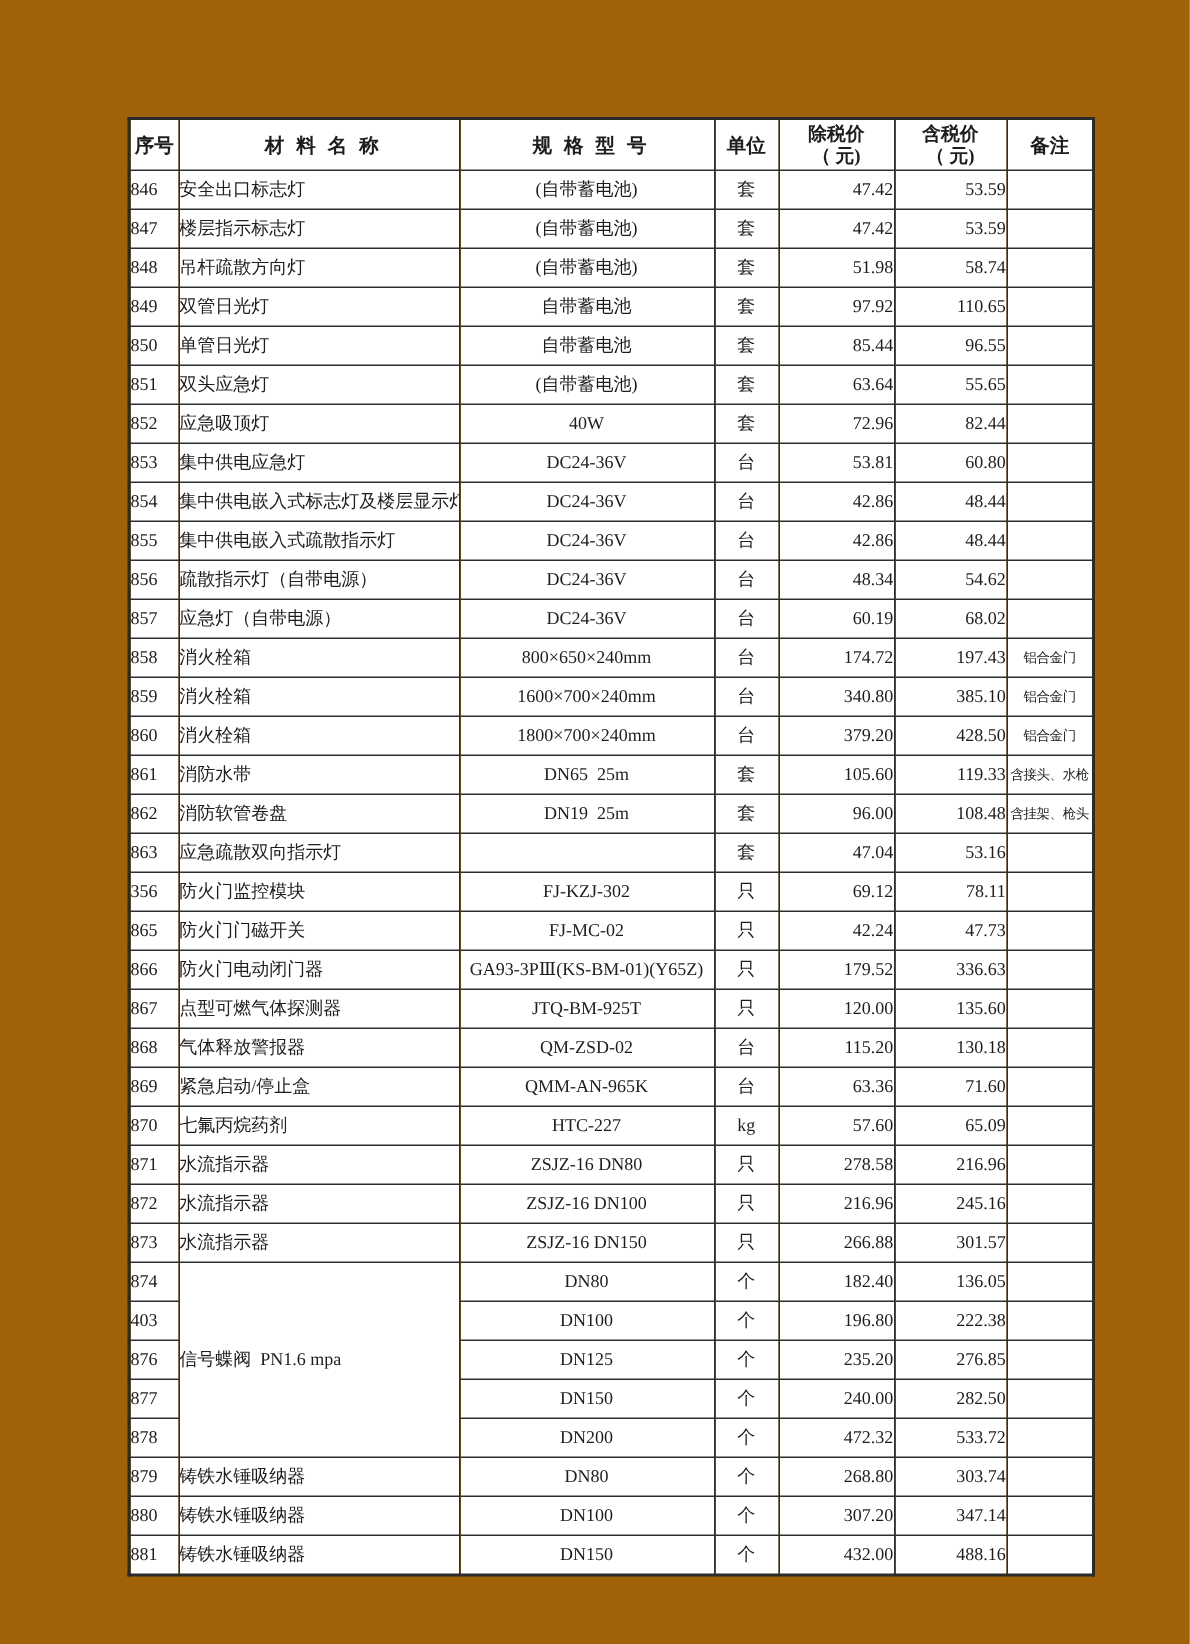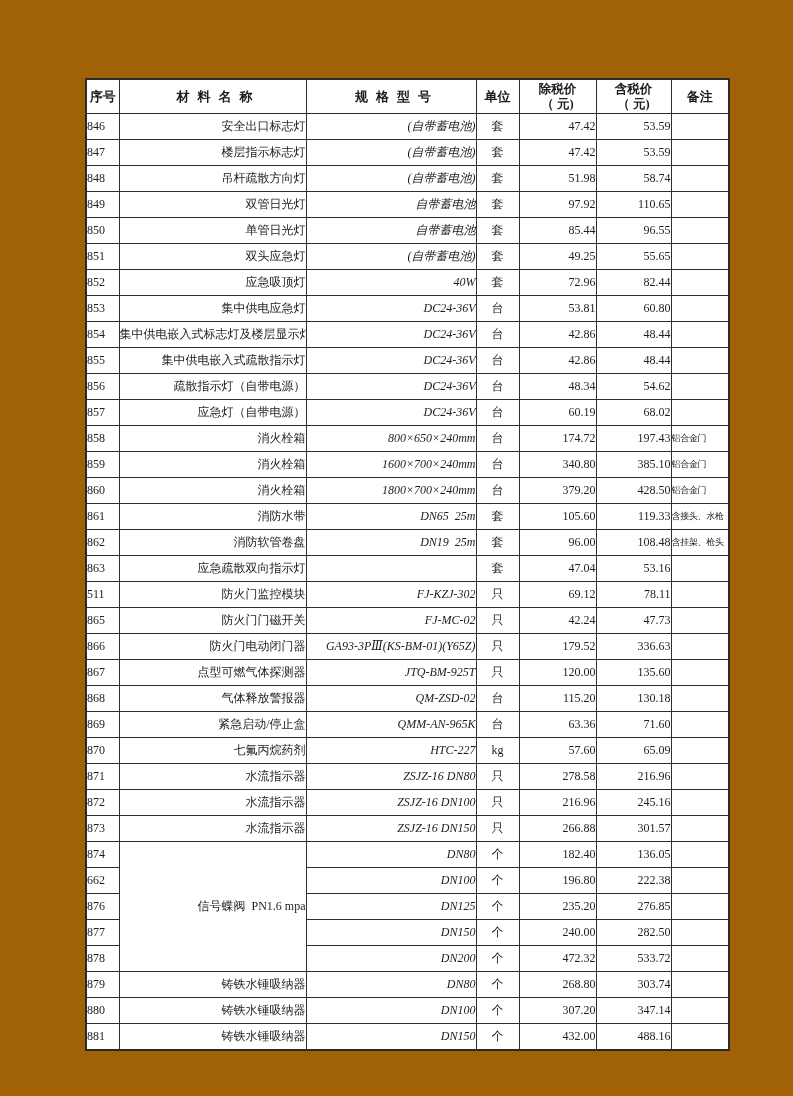--- a/index.html
+++ b/index.html
@@ -35,25 +35,25 @@
     font-weight:bold;
     font-size:13px;
     text-align:center;
     vertical-align:middle;
     padding:0;
   }
   .price-table thead th.th-spaced { letter-spacing:8px; padding-left:12px; }
   .price-table thead th .hline { line-height:15px; font-size:12.5px; }
   .price-table tbody td { height:25px; vertical-align:middle; padding:0; }
   td.c-no   { }
-  td.c-name { text-align:right; padding-left:7px; white-space:pre; }
-  td.c-spec { text-align:right; padding-left:7px; white-space:pre;font-style:italic; }
+  td.c-name { text-align:left; padding-left:7px; white-space:pre; }
+  td.c-spec { text-align:center; padding-left:7px; white-space:pre; }
   td.c-unit { text-align:center; }
   td.c-price{ text-align:right; padding-right:13px; }
-  td.c-remark{ text-align:left; font-size:9px; padding:0 1px; white-space:nowrap; letter-spacing:-0.3px; }
+  td.c-remark{ text-align:center; font-size:9px; padding:0 1px; white-space:nowrap; letter-spacing:-0.3px; }
 </style>
 </head>
 <body>
 
 <div class="page">
   <table class="price-table">
     <colgroup>
       <col style="width:33px">
       <col style="width:187px">
       <col style="width:170px">
@@ -123,21 +123,21 @@
           <td class="c-unit">套</td>
           <td class="c-price">85.44</td>
           <td class="c-price">96.55</td>
           <td class="c-remark"></td>
         </tr>
         <tr>
           <td class="c-no">851</td>
           <td class="c-name">双头应急灯</td>
           <td class="c-spec">(自带蓄电池)</td>
           <td class="c-unit">套</td>
-          <td class="c-price">49.25</td>
+          <td class="c-price">63.64</td>
           <td class="c-price">55.65</td>
           <td class="c-remark"></td>
         </tr>
         <tr>
           <td class="c-no">852</td>
           <td class="c-name">应急吸顶灯</td>
           <td class="c-spec">40W</td>
           <td class="c-unit">套</td>
           <td class="c-price">72.96</td>
           <td class="c-price">82.44</td>
@@ -236,21 +236,21 @@
         <tr>
           <td class="c-no">863</td>
           <td class="c-name">应急疏散双向指示灯</td>
           <td class="c-spec"></td>
           <td class="c-unit">套</td>
           <td class="c-price">47.04</td>
           <td class="c-price">53.16</td>
           <td class="c-remark"></td>
         </tr>
         <tr>
-          <td class="c-no">511</td>
+          <td class="c-no">356</td>
           <td class="c-name">防火门监控模块</td>
           <td class="c-spec">FJ-KZJ-302</td>
           <td class="c-unit">只</td>
           <td class="c-price">69.12</td>
           <td class="c-price">78.11</td>
           <td class="c-remark"></td>
         </tr>
         <tr>
           <td class="c-no">865</td>
           <td class="c-name">防火门门磁开关</td>
@@ -335,21 +335,21 @@
         <tr>
           <td class="c-no">874</td>
           <td class="c-name" rowspan="5">信号蝶阀  PN1.6 mpa</td>
           <td class="c-spec">DN80</td>
           <td class="c-unit">个</td>
           <td class="c-price">182.40</td>
           <td class="c-price">136.05</td>
           <td class="c-remark"></td>
         </tr>
         <tr>
-          <td class="c-no">662</td>
+          <td class="c-no">403</td>
           <td class="c-spec">DN100</td>
           <td class="c-unit">个</td>
           <td class="c-price">196.80</td>
           <td class="c-price">222.38</td>
           <td class="c-remark"></td>
         </tr>
         <tr>
           <td class="c-no">876</td>
           <td class="c-spec">DN125</td>
           <td class="c-unit">个</td>

